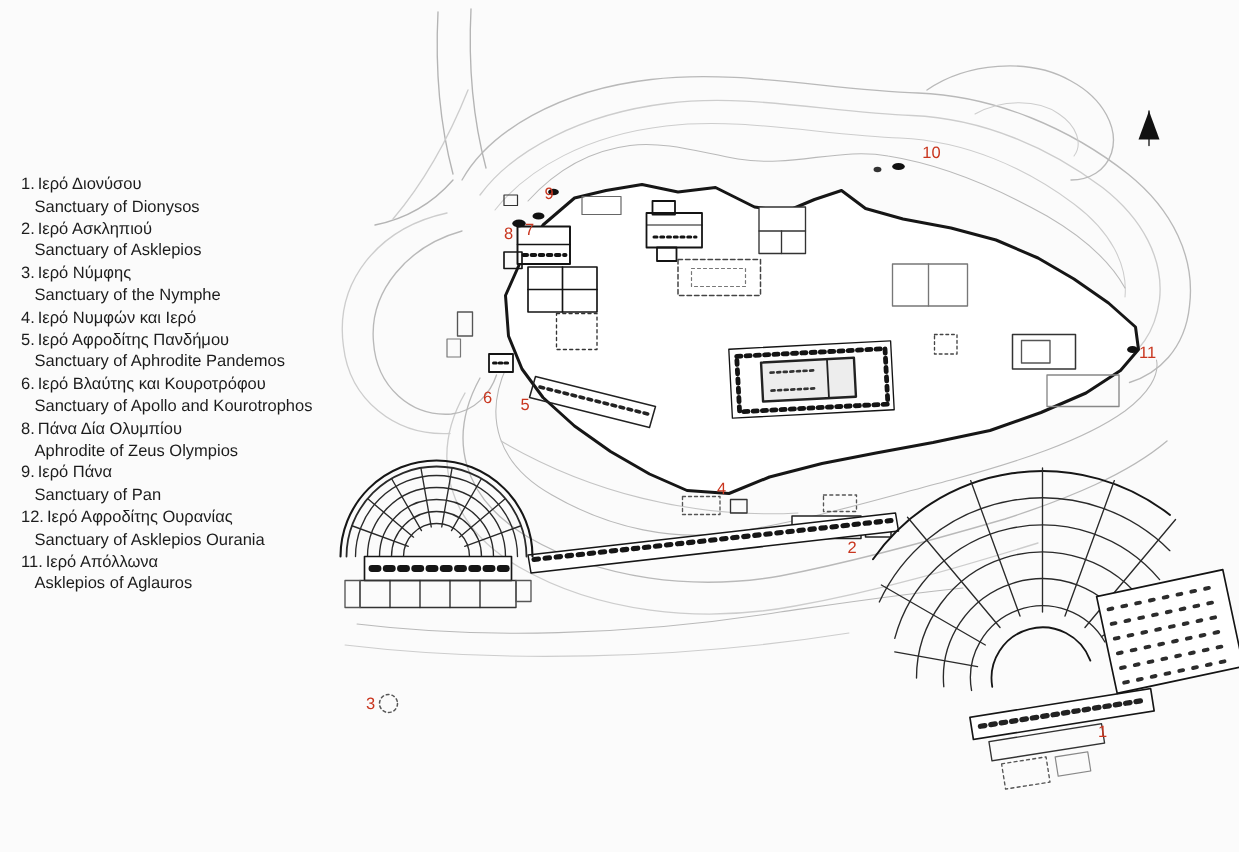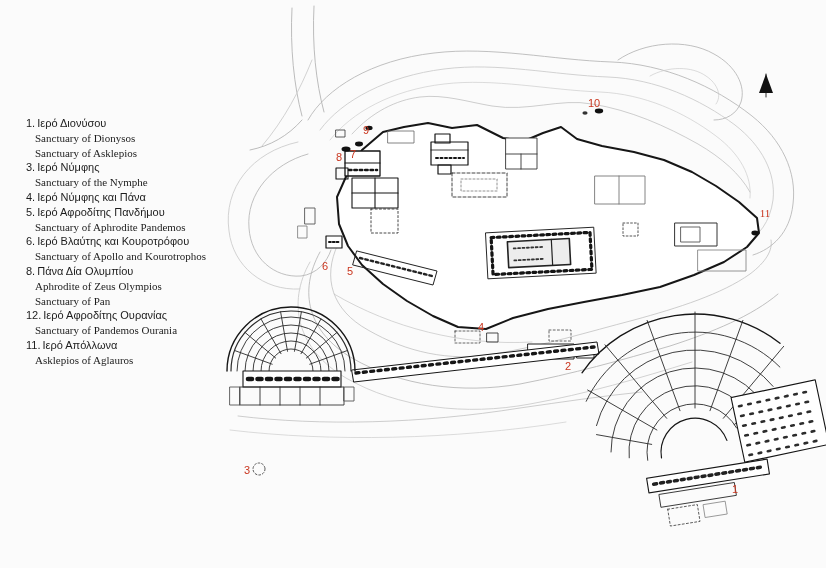--- a/index.html
+++ b/index.html
@@ -4,24 +4,24 @@
 <style>
   html,body{margin:0;padding:0;background:#ffffff;}
   .stage{
     position:relative;width:826px;height:568px;overflow:hidden;
     background:#fbfbfb;font-family:"Liberation Sans",sans-serif;
   }
   .map-svg{position:absolute;left:0;top:0;width:826px;height:568px;}
   
   .legend{
     position:absolute;left:14px;top:116px;width:230px;
-    font-size:11px;line-height:14.8px;color:#1c1c1c;margin-left:12px;
+    font-size:11px;line-height:14.8px;color:#1c1c1c;
   }
   .legend .gl .num{margin-right:2px;}
-  .legend .el{padding-left:9px;font-family:Liberation Serif, serif;}
+  .legend .el{padding-left:9px;}
   
   .mk{
     position:absolute;transform:translate(-50%,-50%);
     font-size:11px;font-weight:400;color:#c9361f;line-height:1;
   }
 </style>
 </head>
 <body>
 
 <div class="stage">
@@ -218,59 +218,61 @@
       <polygon points="766,74 759,93 773,93" fill="#111111" stroke="none"></polygon>
     </g>
   </svg>
 
   <div class="legend">
     <div>
       <div class="gl"><span class="num">1.</span><span>Ιερό Διονύσου</span></div>
       <div class="el">Sanctuary of Dionysos</div>
     </div>
     <div>
+      <div class="gl"><span class="num">2.</span><span>Ιερό Ασκληπιού</span></div>
       <div class="el">Sanctuary of Asklepios</div>
     </div>
     <div>
       <div class="gl"><span class="num">3.</span><span>Ιερό Νύμφης</span></div>
       <div class="el">Sanctuary of the Nymphe</div>
     </div>
     <div>
-      <div class="gl"><span class="num">4.</span><span>Ιερό Νύμφης και Πάνα</span></div>
+      <div class="gl"><span class="num">4.</span><span>Ιερό Νυμφών και Ιερό</span></div>
     </div>
     <div>
       <div class="gl"><span class="num">5.</span><span>Ιερό Αφροδίτης Πανδήμου</span></div>
       <div class="el">Sanctuary of Aphrodite Pandemos</div>
     </div>
     <div>
       <div class="gl"><span class="num">6.</span><span>Ιερό Βλαύτης και Κουροτρόφου</span></div>
       <div class="el">Sanctuary of Apollo and Kourotrophos</div>
     </div>
     <div>
       <div class="gl"><span class="num">8.</span><span>Πάνα Δία Ολυμπίου</span></div>
       <div class="el">Aphrodite of Zeus Olympios</div>
     </div>
     <div>
+      <div class="gl"><span class="num">9.</span><span>Ιερό Πάνα</span></div>
       <div class="el">Sanctuary of Pan</div>
     </div>
     <div>
       <div class="gl"><span class="num">12.</span><span>Ιερό Αφροδίτης Ουρανίας</span></div>
-      <div class="el">Sanctuary of Pandemos Ourania</div>
+      <div class="el">Sanctuary of Asklepios Ourania</div>
     </div>
     <div>
       <div class="gl"><span class="num">11.</span><span>Ιερό Απόλλωνα</span></div>
       <div class="el">Asklepios of Aglauros</div>
     </div>
   </div>
 
   <span class="mk" style="left:735px;top:489px;">1</span>
   <span class="mk" style="left:568px;top:366px;">2</span>
   <span class="mk" style="left:247px;top:470px;">3</span>
   <span class="mk" style="left:481px;top:327px;">4</span>
   <span class="mk" style="left:350px;top:271px;">5</span>
   <span class="mk" style="left:325px;top:266px;">6</span>
   <span class="mk" style="left:353px;top:154px;">7</span>
   <span class="mk" style="left:339px;top:157px;">8</span>
   <span class="mk" style="left:366px;top:130px;">9</span>
-  <span class="mk" style="left:594px;top:103px;text-align:center;">10</span>
-  <span class="mk" style="left:765px;top:213px;font-family:Liberation Serif, serif;">11</span>
+  <span class="mk" style="left:621px;top:103px;text-align:center;">10</span>
+  <span class="mk" style="left:765px;top:236px;">11</span>
 
 </div>
 
 </body></html>

